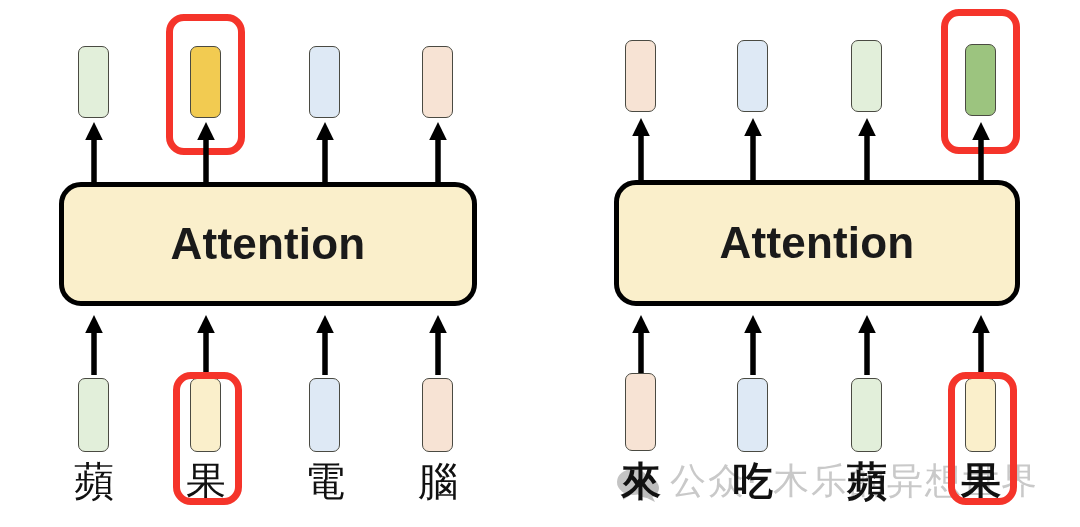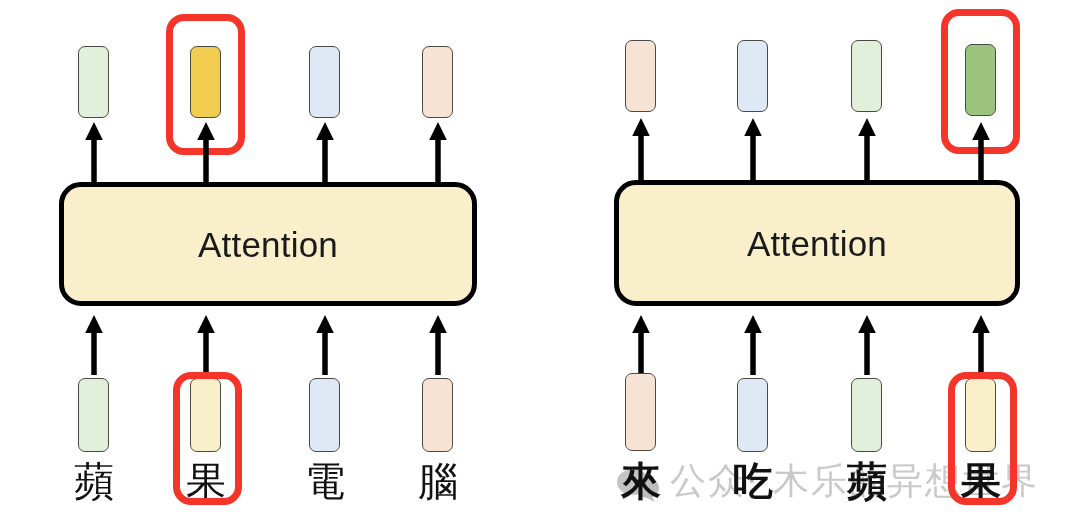--- a/index.html
+++ b/index.html
@@ -40,24 +40,24 @@
     position: absolute;
     box-sizing: border-box;
     border: 5px solid #000000;
     border-radius: 22px;
     background: #FAEFCB;
     display: flex;
     align-items: center;
     justify-content: center;
   }
   .attn-label {
-    font-size: 35px;
+    font-size: 44px;
     color: #1a1a1a;
     letter-spacing: 0.2px;
-    font-weight: 400;
+    font-weight: 700;
     line-height: 1;
   }
 
   
   .arrow {
     position: absolute;
   }
   .arrow svg { display: block; }
 
   

